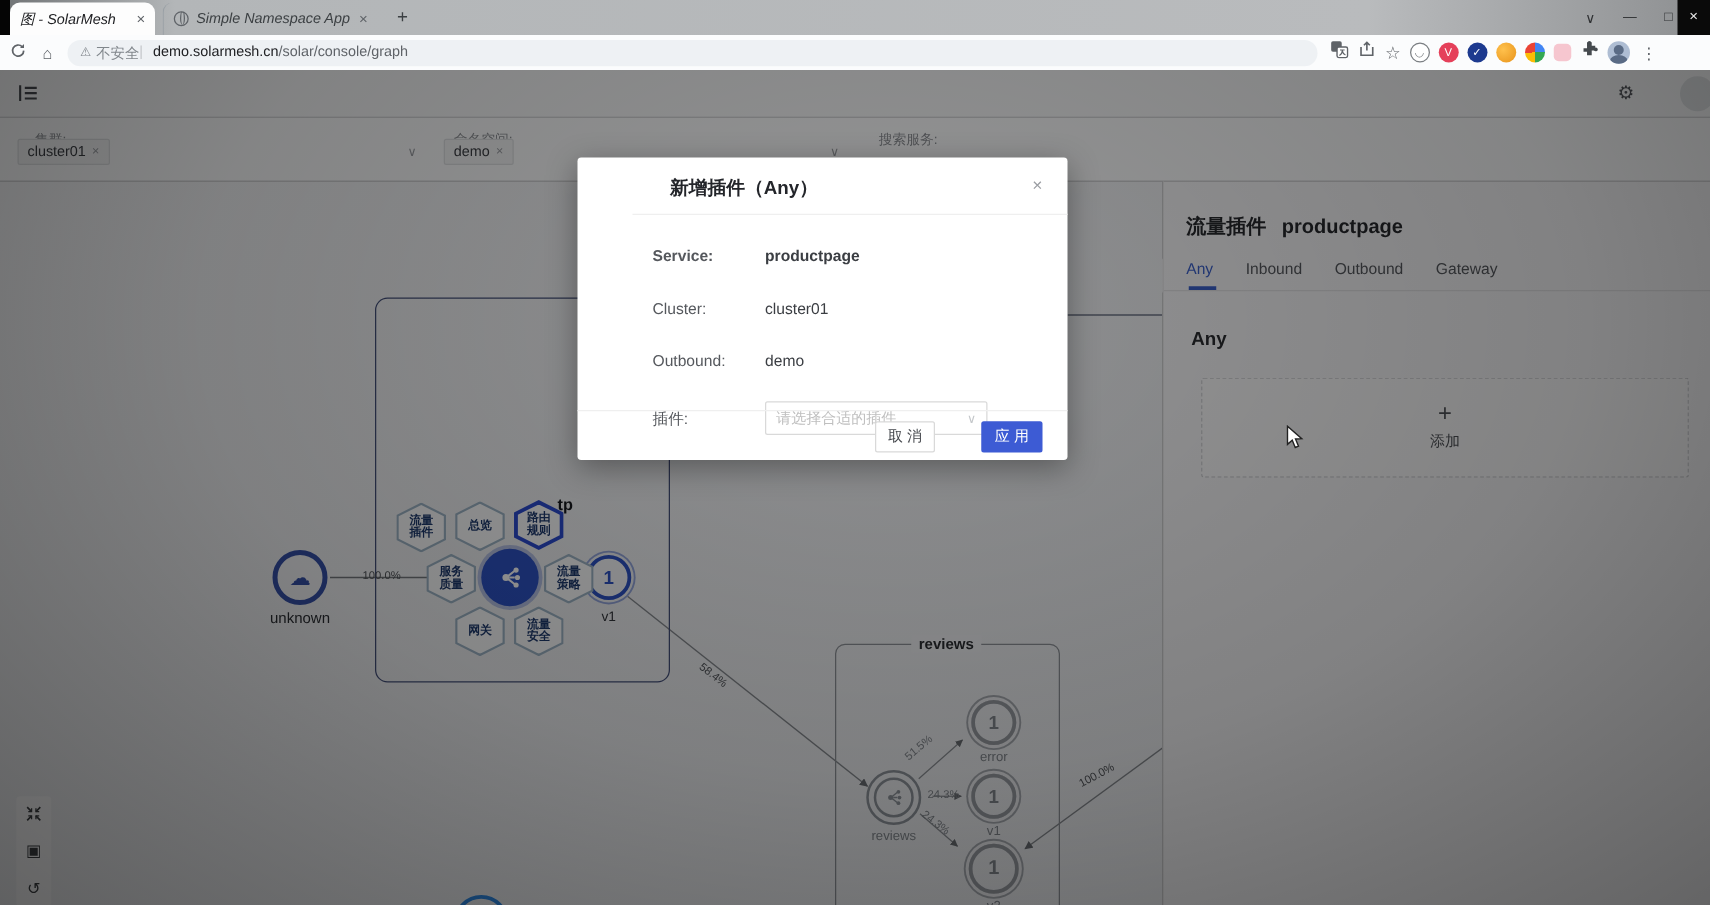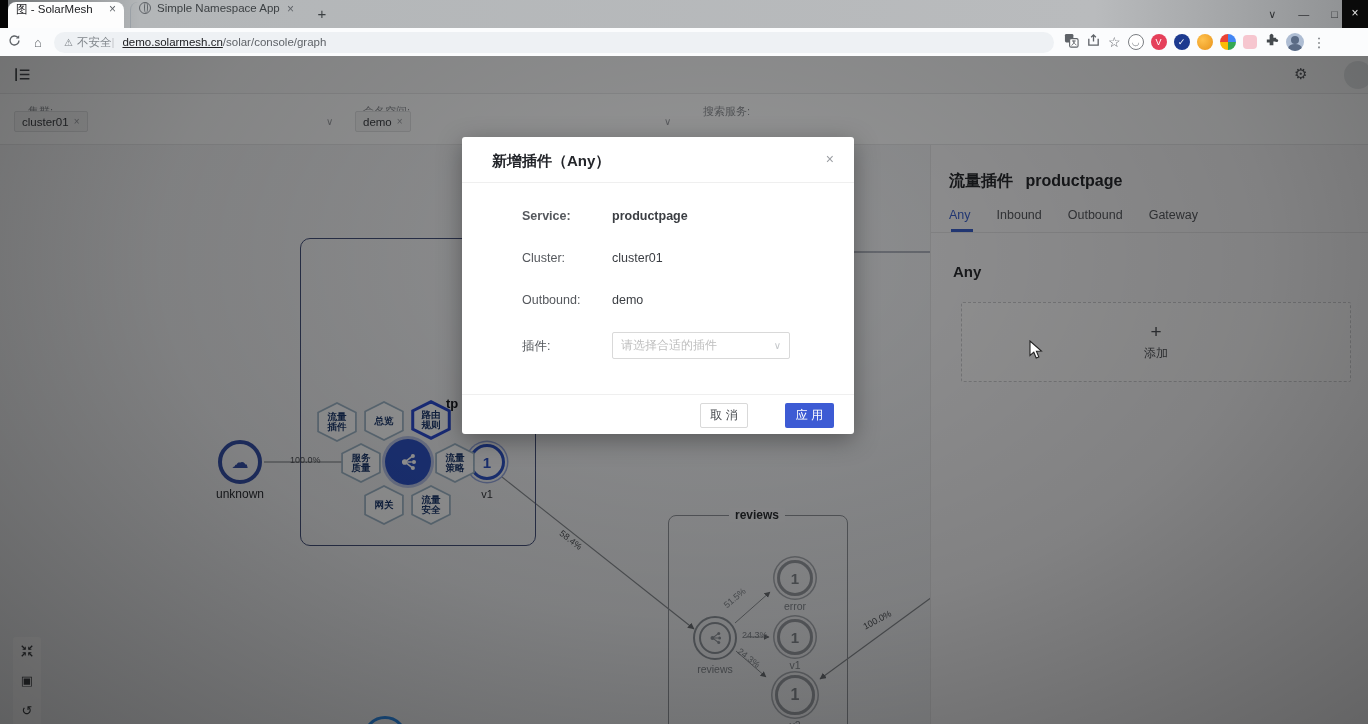--- a/index.html
+++ b/index.html
@@ -3,39 +3,39 @@
 <meta charset="utf-8">
 <style>
   * { margin:0; padding:0; box-sizing:border-box; }
   html,body { width:1368px; height:724px; overflow:hidden; background:#000; font-family:"Liberation Sans", sans-serif; }
   .abs { position:absolute; }
   .screen { position:relative; width:1368px; height:724px; background:#000; overflow:hidden; }
 
   
   .tabstrip { position:absolute; left:0; top:0; width:1368px; height:28px;
     background:linear-gradient(90deg,#6f7274 0,#b3b6b8 140px,#b9bbbd 80%,#8d8f91 100%); }
-  .tab { position:absolute; top:2px; height:26px; border-radius:8px 8px 0 0; display:flex; font-size:11.5px; }
+  .tab { position:absolute; top:2px; height:26px; border-radius:8px 8px 0 0; display:flex; align-items:center; font-size:11.5px;font-style:italic; }
   .tab.active { left:8px; width:116px; background:#fdfdfd; color:#202124; padding:0 8px; }
   .tab.inactive { left:130px; width:172px; background:transparent; color:#3c4043; padding:0 8px; border-left:1px solid #9aa0a6; }
   .tab .t-label { flex:1; overflow:hidden; white-space:nowrap; }
   .tab .t-close { color:#5f6368; font-size:12px; margin-left:4px; }
   .globe { width:12px; height:12px; border:1.3px solid #5f6368; border-radius:50%; margin-right:6px; position:relative; flex:none; }
   .globe:before { content:""; position:absolute; left:4px; top:-1px; width:2px; height:11px; border-left:1px solid #5f6368; border-right:1px solid #5f6368; border-radius:50%; }
   .newtab { position:absolute; left:312px; top:4px; width:20px; height:20px; color:#3c4043; font-size:15px; text-align:center; line-height:19px; }
   .wincontrols { position:absolute; right:30px; top:0; height:28px; display:flex; align-items:center; gap:22px; color:#2f3133; font-size:11px; }
   .corner { position:absolute; right:0; top:0; width:26px; height:28px; background:#0a0a0a; color:#e8e8e8; font-size:12px; text-align:center; line-height:27px; }
   .leftedge { position:absolute; left:0; top:0; width:8px; height:56px; background:#050505; }
 
   .addressbar { position:absolute; left:0; top:28px; width:1368px; height:28px; background:#fbfcfd; display:flex; align-items:center; }
   .ab-ic { color:#5f6368; font-size:13px; width:24px; text-align:center; flex:none; }
   .urlpill { height:21px; flex:none; width:1000px; margin-left:4px; background:#eef1f4; border-radius:11px; display:flex; align-items:center; padding:0 10px; font-size:11.5px; }
   .warn { color:#80868b; font-size:10px; margin-right:4px; }
   .notsecure { color:#80868b; margin-right:0; }
   .pill-div { color:#c4c7ca; margin-right:8px; }
-  .url-host { color:#202124;text-decoration:underline; }
+  .url-host { color:#202124; }
   .url-path { color:#5f6368; }
   .ab-right { display:flex; align-items:center; gap:7px; margin-left:10px; }
   .extdot { width:16px; height:16px; border-radius:50%; flex:none; display:flex; align-items:center; justify-content:center; font-size:9px; color:#fff; }
   .pinksq { width:14px; height:14px; border-radius:4px; background:#f6c6cf; }
   .ballmix { background:conic-gradient(#4285f4 0 90deg,#34a853 90deg 180deg,#fbbc05 180deg 270deg,#ea4335 270deg 360deg); }
   .avatar-ic { width:18px; height:18px; border-radius:50%; background:#aebdd3; position:relative; overflow:hidden; }
   .avatar-ic:before { content:""; position:absolute; left:5px; top:3px; width:8px; height:8px; border-radius:50%; background:#5a6b85; }
   .avatar-ic:after { content:""; position:absolute; left:2px; top:11px; width:14px; height:9px; border-radius:50%; background:#5a6b85; }
   .kebab { color:#5f6368; font-size:13px; padding:0 6px 0 2px; }
 
@@ -76,21 +76,21 @@
   .p-underline { position:absolute; left:20px; top:84px; width:22px; height:2.5px; background:#3a5fc8; }
   .p-section { position:absolute; left:22px; top:118px; font-size:15px; font-weight:bold; color:#2a2c30; }
   .addbox { position:absolute; left:30px; top:157px; width:390px; height:80px; border:1px dashed #c9cacd; border-radius:2px; background:rgba(255,255,255,.25); display:flex; flex-direction:column; align-items:center; justify-content:center; color:#4e5156; }
   .addbox .plus { font-size:19px; line-height:1; }
   .addbox .addtxt { font-size:12px; margin-top:4px; }
   .ghost { position:absolute; background:rgba(255,255,255,.06); border-radius:6px; }
 
   
   .overlay { position:absolute; left:0; top:56px; width:1368px; height:668px;
     background:radial-gradient(ellipse at 52% 30%, rgba(0,0,0,.40) 0%, rgba(0,0,0,.47) 55%, rgba(0,0,0,.60) 100%); z-index:50; }
-  .modal { position:absolute; left:462px; top:137px; width:392px; height:297px; background:#fff; border-radius:3px; box-shadow:0 6px 24px rgba(0,0,0,.35); z-index:60; font-size:12.5px; }
+  .modal { position:absolute; left:462px; top:126px; width:392px; height:242px; background:#fff; border-radius:3px; box-shadow:0 6px 24px rgba(0,0,0,.35); z-index:60; font-size:12.5px;padding-left:44px; }
   .m-head { position:relative; height:46px; border-bottom:1px solid #efefef; }
   .m-title { position:absolute; left:30px; top:15px; font-size:15px; font-weight:bold; color:#23252a; }
   .m-close { position:absolute; right:20px; top:14px; color:#9b9ea3; font-size:14px; }
   .m-row { position:absolute; left:0; width:100%; height:20px; }
   .m-label { position:absolute; left:60px; color:#55585d; }
   .m-value { position:absolute; left:150px; color:#3b3e43; }
   .m-select { position:absolute; left:150px; top:-6px; width:178px; height:27px; border:1px solid #d9d9d9; border-radius:2px; background:#fff; display:flex; align-items:center; padding:0 8px; color:#bfbfbf; font-size:12px; }
   .m-select .chev { margin-left:auto; color:#c4c7ca; font-size:10px; }
   .m-foot { position:absolute; left:0; bottom:0; width:100%; height:40px; border-top:1px solid #efefef; }
   .btn { position:absolute; top:8px; height:25px; border-radius:2px; font-size:12px; display:flex; align-items:center; justify-content:center; }

